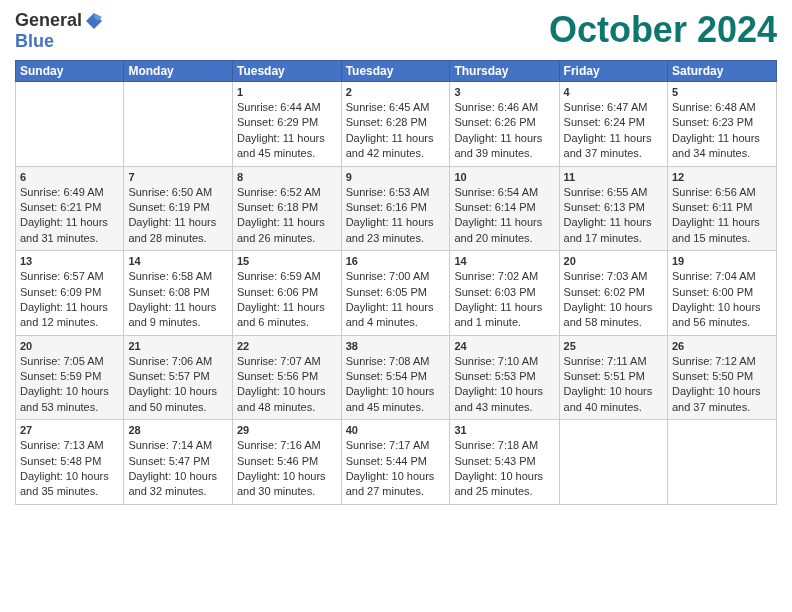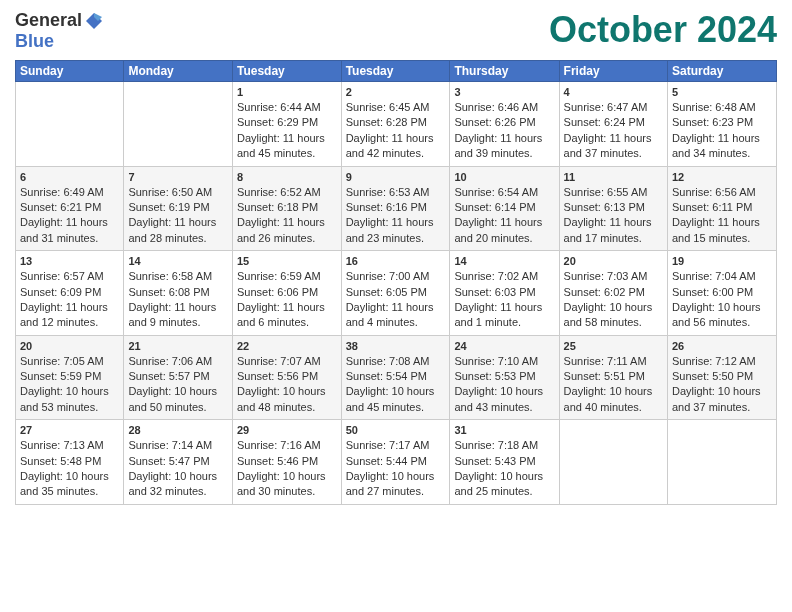--- a/index.html
+++ b/index.html
@@ -249,21 +249,21 @@
         </td>
         <td>
           <span class="day-number">28</span>
           <div class="day-info">Sunrise: 7:14 AM<br>Sunset: 5:47 PM<br>Daylight: 10 hours and 32 minutes.</div>
         </td>
         <td>
           <span class="day-number">29</span>
           <div class="day-info">Sunrise: 7:16 AM<br>Sunset: 5:46 PM<br>Daylight: 10 hours and 30 minutes.</div>
         </td>
         <td>
-          <span class="day-number">50</span>
+          <span class="day-number">40</span>
           <div class="day-info">Sunrise: 7:17 AM<br>Sunset: 5:44 PM<br>Daylight: 10 hours and 27 minutes.</div>
         </td>
         <td>
           <span class="day-number">31</span>
           <div class="day-info">Sunrise: 7:18 AM<br>Sunset: 5:43 PM<br>Daylight: 10 hours and 25 minutes.</div>
         </td>
         <td class="empty-cell"></td>
         <td class="empty-cell"></td>
       </tr>
     </tbody>

